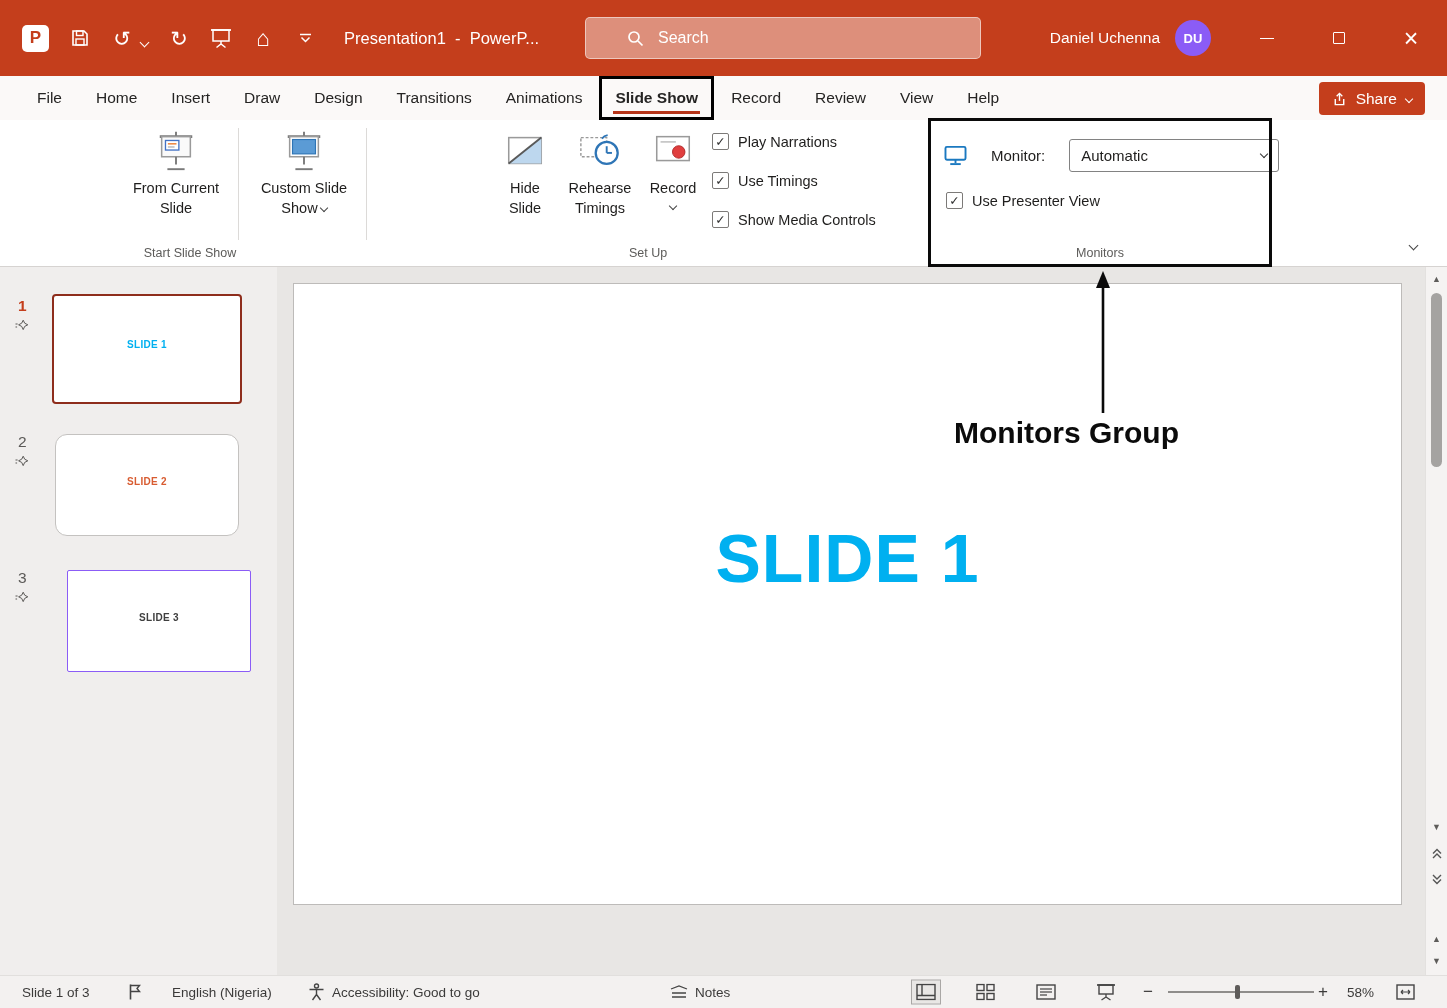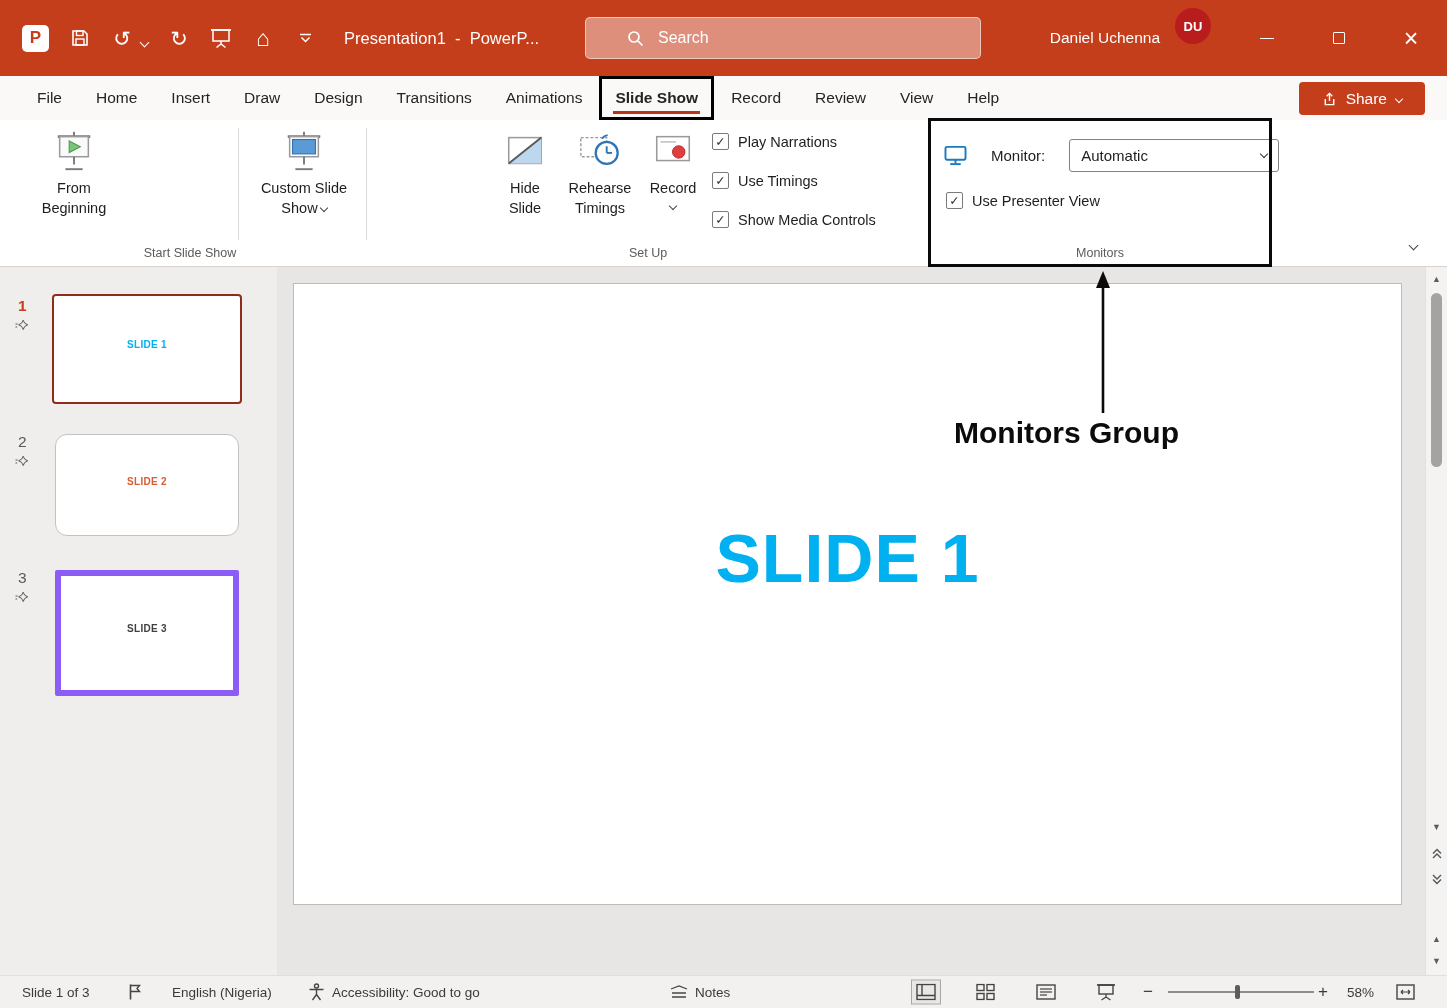--- a/index.html
+++ b/index.html
@@ -12,33 +12,33 @@
   .qat { position:absolute; left:0; top:0; height:76px; display:flex; align-items:center; gap:20px; padding-left:22px; }
   .ppicon { width:27px; height:27px; background:#fff; border-radius:5px; display:flex; align-items:center; justify-content:center; color:#C43E1C; font-weight:bold; font-size:17px; cursor:pointer; }
   .qbtn { display:flex; align-items:center; justify-content:center; min-width:22px; height:26px; cursor:pointer; }
   .glyph { font-size:21px; line-height:1; color:#fff; }
   .chev { width:7px; height:7px; border-right:1.7px solid currentColor; border-bottom:1.7px solid currentColor; transform:rotate(45deg); display:inline-block; }
   .qat .tiny-chev { margin-left:-12px; margin-top:8px; color:#fff; }
   .doc-title { position:absolute; left:344px; top:0; height:76px; display:flex; align-items:center; font-size:16.5px; white-space:pre; }
   .searchbox { position:absolute; left:585px; top:17px; width:396px; height:42px; background:rgba(255,255,255,0.42); border:1px solid rgba(255,255,255,0.5); border-radius:5px; display:flex; align-items:center; padding-left:40px; gap:14px; cursor:pointer; }
   .searchbox .stext { color:#fff; font-size:16px; }
   .user-name { position:absolute; right:287px; top:0; height:76px; display:flex; align-items:center; font-size:15.5px; cursor:pointer; }
-  .avatar { position:absolute; right:236px; top:8px; width:36px; height:36px; border-radius:50%; background:#b91c1c; display:flex; align-items:center; justify-content:center; font-size:13px; font-weight:bold; color:#fff; cursor:pointer; }
+  .avatar { position:absolute; right:236px; top:20px; width:36px; height:36px; border-radius:50%; background:#8b5cf6; display:flex; align-items:center; justify-content:center; font-size:13px; font-weight:bold; color:#fff; cursor:pointer; }
   .winbtns { position:absolute; right:0; top:0; height:76px; display:flex; }
   .winbtn { width:72px; height:100%; display:flex; align-items:center; justify-content:center; cursor:pointer; }
   .min-glyph { display:block; width:14px; border-top:1.7px solid #fff; }
   .max-glyph { display:block; width:12px; height:12px; border:1.6px solid #fff; border-radius:1px; }
   .close-glyph { font-size:25px; font-weight:normal; line-height:1; }
 
   
   .menubar { position:absolute; left:0; top:76px; width:100%; height:44px; background:#FBF9F8; display:flex; align-items:center; padding-left:20px; }
   .tab { padding:0 17px; font-size:15.5px; color:#252423; height:44px; display:flex; align-items:center; cursor:pointer; white-space:nowrap; }
   .tab.selected { position:relative; border:3px solid #000; font-weight:bold; padding:0 13px; }
   .tab.selected::after { content:""; position:absolute; left:11px; right:11px; bottom:3px; height:3px; background:#B7351A; }
-  .share-btn { position:absolute; right:22px; top:82px; height:33px; background:#C43E1C; border:none; border-radius:4px; color:#fff; font-size:15.5px; display:flex; align-items:center; gap:9px; padding:0 23px; cursor:pointer; font-family:inherit; }
+  .share-btn { position:absolute; right:22px; top:82px; height:33px; background:#C43E1C; border:none; border-radius:4px; color:#fff; font-size:15.5px; display:flex; align-items:center; gap:9px; padding:0 13px; cursor:pointer; font-family:inherit; }
   .share-btn .chev { width:6px; height:6px; }
 
   
   .ribbon { position:absolute; left:0; top:120px; width:100%; height:147px; background:#fff; border-bottom:1px solid #D6D3D1; }
   .vdiv { position:absolute; top:8px; height:112px; width:1px; background:#DCDAD8; }
   .big-btn { position:absolute; top:9px; display:flex; flex-direction:column; align-items:center; cursor:pointer; color:#1F1E1D; font-size:14.5px; text-align:center; }
   .big-btn svg { display:block; }
   .big-btn .lbl { margin-top:6px; line-height:19.5px; }
   .inchev { width:6px; height:6px; border-color:#444; margin-left:3px; margin-bottom:2px; }
   .ddchev { width:6px; height:6px; border-color:#444; margin-top:4px; }
@@ -50,21 +50,21 @@
   .mon-dd .chev { width:6px; height:6px; border-color:#333; margin-top:-3px; }
   .monitors-frame { position:absolute; left:928px; top:-2px; width:344px; height:149px; border:3px solid #0A0A0A; z-index:6; pointer-events:none; }
   .collapse-chev { position:absolute; right:30px; top:122px; cursor:pointer; color:#444; }
 
   
   .sidebar { position:absolute; left:0; top:267px; width:277px; height:708px; background:#F0EEED; }
   .thumb { position:absolute; background:#fff; cursor:pointer; }
   .thumb .ttext { position:absolute; left:0; right:0; top:41%; text-align:center; font-size:10px; font-weight:bold; letter-spacing:.3px; }
   .thumb1 { left:52px; top:27px; width:190px; height:110px; border:2.5px solid #8E2D1C; border-radius:4px; box-shadow:0 0 0 1px #fff inset; }
   .thumb2 { left:55px; top:167px; width:184px; height:102px; border:1px solid #C4C2C0; border-radius:12px; }
-  .thumb3 { left:55px; top:303px; width:184px; height:126px; border:6px solid #8b5cf6; border-radius:2px; }
+  .thumb3 { left:67px; top:303px; width:184px; height:102px; border:1px solid #8b5cf6; border-radius:2px; }
   .tnum { position:absolute; left:18px; font-size:15.5px; color:#5B5957; cursor:default; }
   .tnum.sel { color:#C43E1C; font-weight:bold; }
   .tstar { position:absolute; left:15px; cursor:pointer; }
 
   
   .main { position:absolute; left:277px; top:267px; width:1148px; height:708px; background:#E8E6E4; }
   .slide { position:absolute; left:16px; top:16px; width:1109px; height:622px; background:#fff; border:1px solid #BDBBB9; cursor:default; }
   .slide-title { position:absolute; left:0; right:0; top:235px; text-align:center; font-size:68px; font-weight:bold; color:#00B0F0; letter-spacing:1px; }
   .notes { position:absolute; left:0; bottom:0; width:100%; height:49px; background:#FAF9F8; border-top:1px solid #D6D3D1; display:flex; align-items:center; padding-left:16px; font-size:19px; color:#615F5D; cursor:text; }
 
@@ -171,32 +171,34 @@
       <path d="M8 10V2.5" stroke="#fff" stroke-width="1.5" fill="none"></path>
       <path d="M5 5l3-3 3 3" stroke="#fff" stroke-width="1.5" fill="none"></path>
       <path d="M3.5 8v6h9V8" stroke="#fff" stroke-width="1.5" fill="none"></path>
     </svg>
     <span>Share</span>
     <span class="chev"></span>
   </button>
 
   <div class="ribbon">
 
-    <div class="big-btn" style="left:26px; width:96px;">
+
+    <div class="big-btn" style="left:122px; width:108px;">
       <svg width="44" height="44" viewBox="0 0 46 46">
         <line x1="23" y1="3" x2="23" y2="8" stroke="#7A7A7A" stroke-width="2"></line>
         <line x1="6" y1="8" x2="40" y2="8" stroke="#7A7A7A" stroke-width="3"></line>
         <rect x="8" y="8" width="30" height="21" fill="#FAFAFA" stroke="#9A9A9A" stroke-width="1.6"></rect>
-        <polygon points="18,12.5 29.5,18.5 18,24.5" fill="#7CC576" stroke="#4E9B4E" stroke-width="1.2"></polygon>
+        <rect x="12" y="12" width="14" height="10" fill="#fff" stroke="#4472C4" stroke-width="1.4"></rect>
+        <line x1="14.5" y1="15.5" x2="23.5" y2="15.5" stroke="#ED7D31" stroke-width="1.5"></line>
+        <line x1="14.5" y1="18.8" x2="21.5" y2="18.8" stroke="#A6A6A6" stroke-width="1.2"></line>
         <line x1="23" y1="29" x2="23" y2="37" stroke="#7A7A7A" stroke-width="2"></line>
         <line x1="14" y1="42" x2="32" y2="42" stroke="#7A7A7A" stroke-width="2"></line>
       </svg>
-      <span class="lbl" style="width:86px">From Beginning</span>
-    </div>
-
+      <span class="lbl" style="width:104px">From Current Slide</span>
+    </div>
 
     <div class="vdiv" style="left:238px"></div>
 
     <div class="big-btn" style="left:246px; width:116px;">
       <svg width="44" height="44" viewBox="0 0 46 46">
         <line x1="23" y1="3" x2="23" y2="8" stroke="#7A7A7A" stroke-width="2"></line>
         <line x1="6" y1="8" x2="40" y2="8" stroke="#7A7A7A" stroke-width="3"></line>
         <rect x="8" y="8" width="30" height="21" fill="#fff" stroke="#9A9A9A" stroke-width="1.6"></rect>
         <rect x="11" y="11" width="24" height="15" fill="#5B9BD5" stroke="#2E75B6" stroke-width="1.2"></rect>
         <line x1="23" y1="29" x2="23" y2="37" stroke="#7A7A7A" stroke-width="2"></line>

